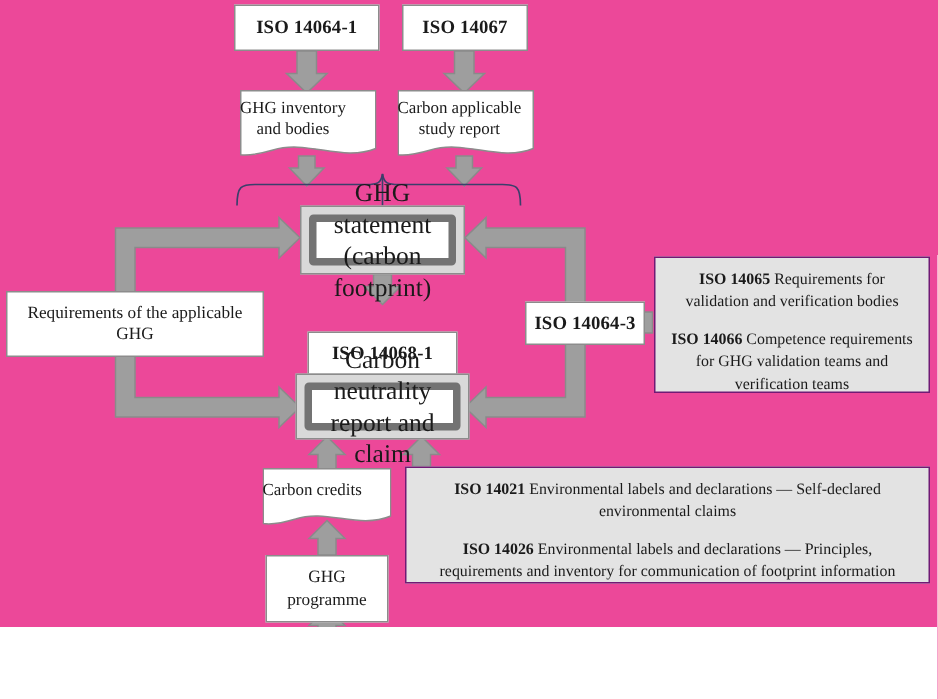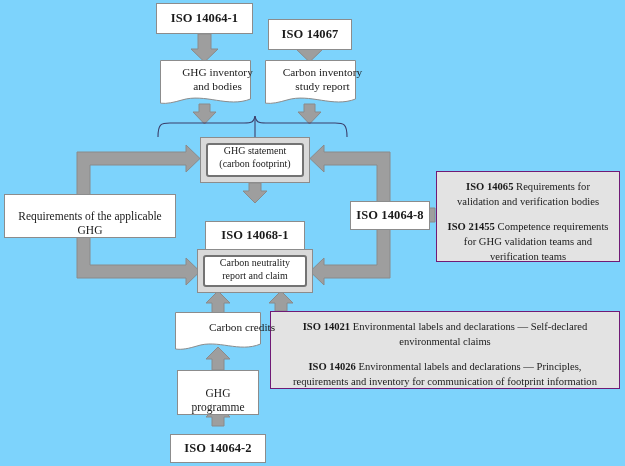--- a/index.html
+++ b/index.html
@@ -8,22 +8,22 @@
     padding: 0;
     background: #ffffff;
   }
   body {
     font-family: "Liberation Serif", "DejaVu Serif", serif;
     color: #1a1a1a;
   }
   #diagram {
     position: relative;
     width: 625px;
-    height: 466px;
-    background: #7dd3fc;
+    height: 418px;
+    background: #ec4899;
     overflow: hidden;
   }
   #svg-layer {
     position: absolute;
     left: 0;
     top: 0;
     width: 625px;
     height: 466px;
   }
   .node {
@@ -41,39 +41,39 @@
     background: #ffffff;
     border: 1px solid #8c8c8c;
   }
   .iso-title {
     font-weight: bold;
     font-size: 12.5px;
     letter-spacing: .1px;
   }
   .plain-text {
     font-size: 11.5px;
-    align-items: flex-end;
   }
   
   .framed {
     background: #d9d9d9;
     border: 1px solid #8c8c8c;
     padding: 5px;
   }
   .framed > .inner {
     width: 100%;
     height: 100%;
     box-sizing: border-box;
     background: #ffffff;
-    border: 2px solid #737373;
+    border: 5px solid #737373;
     border-radius: 3px;
     display: flex;
+    align-items: center;
     justify-content: center;
     text-align: center;
-    font-size: 10px;
+    font-size: 17px;
     line-height: 1.25;
   }
   
   .panel {
     background: #e3e3e3;
     border: 1px solid #701a75;
     box-sizing: border-box;
     display: block;
     padding: 7px 9px;
     font-size: 10.6px;
@@ -94,26 +94,25 @@
     position: absolute;
     z-index: 3;
   }
   .doc .doc-label {
     position: absolute;
     left: 0;
     top: 0;
     width: 100%;
     display: flex;
     align-items: center;
-    justify-content: center;
+    justify-content: flex-start;
     text-align: center;
     font-size: 11.3px;
     line-height: 1.25;
     z-index: 2;
-    padding-left: 12px;
   }
   .doc svg {
     position: absolute;
     left: 0;
     top: 0;
     display: block;
   }
 </style>
 </head>
 <body>
@@ -155,21 +154,21 @@
 
     <path d="M212,370 L212,359 L206,359 L218,347 L230,359 L224,359 L224,370 Z" fill="#9e9e9e" stroke="#8a8a8a" stroke-width="1"></path>
 
     <path d="M212,426 L212,417 L206,417 L218,405 L230,417 L224,417 L224,426 Z" fill="#9e9e9e" stroke="#8a8a8a" stroke-width="1"></path>
   </svg>
 
   <div class="node rect iso-title" style="left:156px; top:3px; width:97px; height:31px;">
     <span>ISO 14064-1</span>
   </div>
 
-  <div class="node rect iso-title" style="left:268px; top:19px; width:84px; height:31px;justify-content:center;">
+  <div class="node rect iso-title" style="left:268px; top:3px; width:84px; height:31px;justify-content:center;">
     <span>ISO 14067</span>
   </div>
 
   <div class="doc" style="left:160px; top:60px; width:91px; height:46px;">
     <svg width="91" height="46" viewBox="0 0 91 46" xmlns="http://www.w3.org/2000/svg">
       <path d="M0.5,0.5 L90.5,0.5 L90.5,39 C68,48 45,33 22,40 C14,42.3 7,44 0.5,43.2 Z" fill="#ffffff" stroke="#8c8c8c" stroke-width="1"></path>
     </svg>
     <div class="doc-label" style="height:38px;">
       <span>
         <span>GHG inventory</span><br>
@@ -177,41 +176,41 @@
       </span>
     </div>
   </div>
 
   <div class="doc" style="left:265px; top:60px; width:91px; height:46px;">
     <svg width="91" height="46" viewBox="0 0 91 46" xmlns="http://www.w3.org/2000/svg">
       <path d="M0.5,0.5 L90.5,0.5 L90.5,39 C68,48 45,33 22,40 C14,42.3 7,44 0.5,43.2 Z" fill="#ffffff" stroke="#8c8c8c" stroke-width="1"></path>
     </svg>
     <div class="doc-label" style="height:38px;">
       <span>
-        <span>Carbon inventory</span><br>
+        <span>Carbon applicable</span><br>
         <span>study report</span>
       </span>
     </div>
   </div>
 
   <div class="node framed" style="left:200px; top:137px; width:110px; height:46px;">
     <div class="inner">
       <span>
         <span>GHG statement</span><br>
         <span>(carbon footprint)</span>
       </span>
     </div>
   </div>
 
   <div class="node rect iso-title" style="left:205px; top:221px; width:100px; height:29px;">
     <span>ISO 14068-1</span>
   </div>
 
   <div class="node rect iso-title" style="left:350px; top:201px; width:80px; height:29px;">
-    <span>ISO 14064-8</span>
+    <span>ISO 14064-3</span>
   </div>
 
   <div class="node framed" style="left:197px; top:249px; width:116px; height:44px;">
     <div class="inner">
       <span>
         <span>Carbon neutrality</span><br>
         <span>report and claim</span>
       </span>
     </div>
   </div>
@@ -220,38 +219,38 @@
     <span>
       <span>Requirements of the applicable GHG</span><br>
     </span>
   </div>
 
   <div class="node panel" style="left:436px; top:171px; width:184px; height:91px; align-items:center;">
     <p>
       <b>ISO 14065</b><span> Requirements for validation and verification bodies</span>
     </p>
     <p>
-      <b>ISO 21455</b><span> Competence requirements for GHG validation teams and verification teams</span>
+      <b>ISO 14066</b><span> Competence requirements for GHG validation teams and verification teams</span>
     </p>
   </div>
 
   <div class="node panel" style="left:270px; top:311px; width:350px; height:78px; align-items:center;">
     <p>
       <b>ISO 14021</b><span> Environmental labels and declarations — Self-declared environmental claims</span>
     </p>
     <p>
       <b>ISO 14026</b><span> Environmental labels and declarations — Principles, requirements and inventory for communication of footprint information</span>
     </p>
   </div>
 
   <div class="doc" style="left:175px; top:312px; width:86px; height:40px;">
     <svg width="86" height="40" viewBox="0 0 86 40" xmlns="http://www.w3.org/2000/svg">
       <path d="M0.5,0.5 L85.5,0.5 L85.5,32 C64,41 43,27 22,34 C14,36.4 7,38 0.5,37 Z" fill="#ffffff" stroke="#8c8c8c" stroke-width="1"></path>
     </svg>
-    <div class="doc-label" style="height:31px;margin-left:12px;">
+    <div class="doc-label" style="height:31px;">
       <span>Carbon credits</span>
     </div>
   </div>
 
   <div class="node rect plain-text" style="left:177px; top:370px; width:82px; height:45px;">
     <span>
       <span>GHG</span><br>
       <span>programme</span>
     </span>
   </div>

